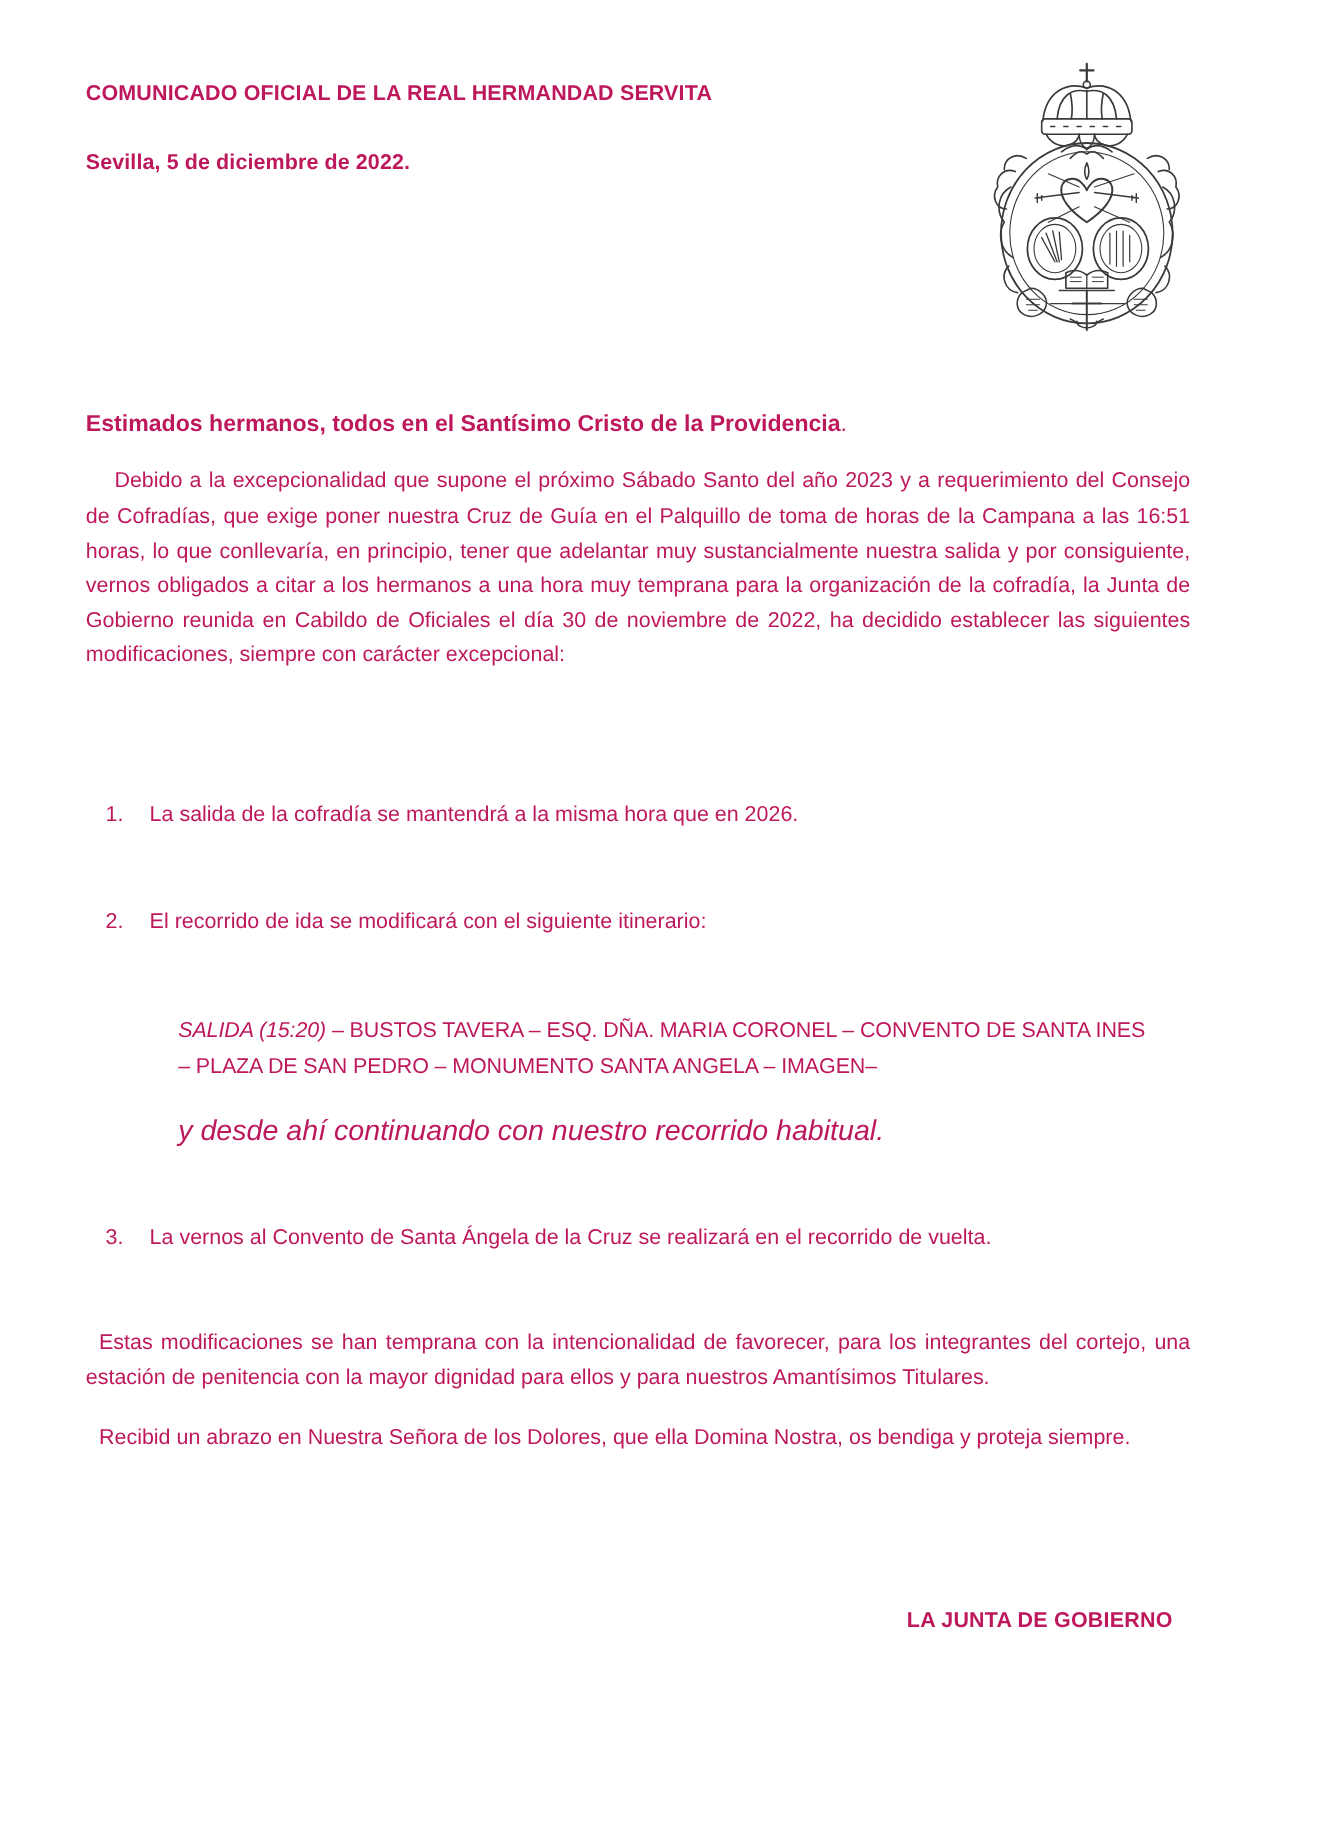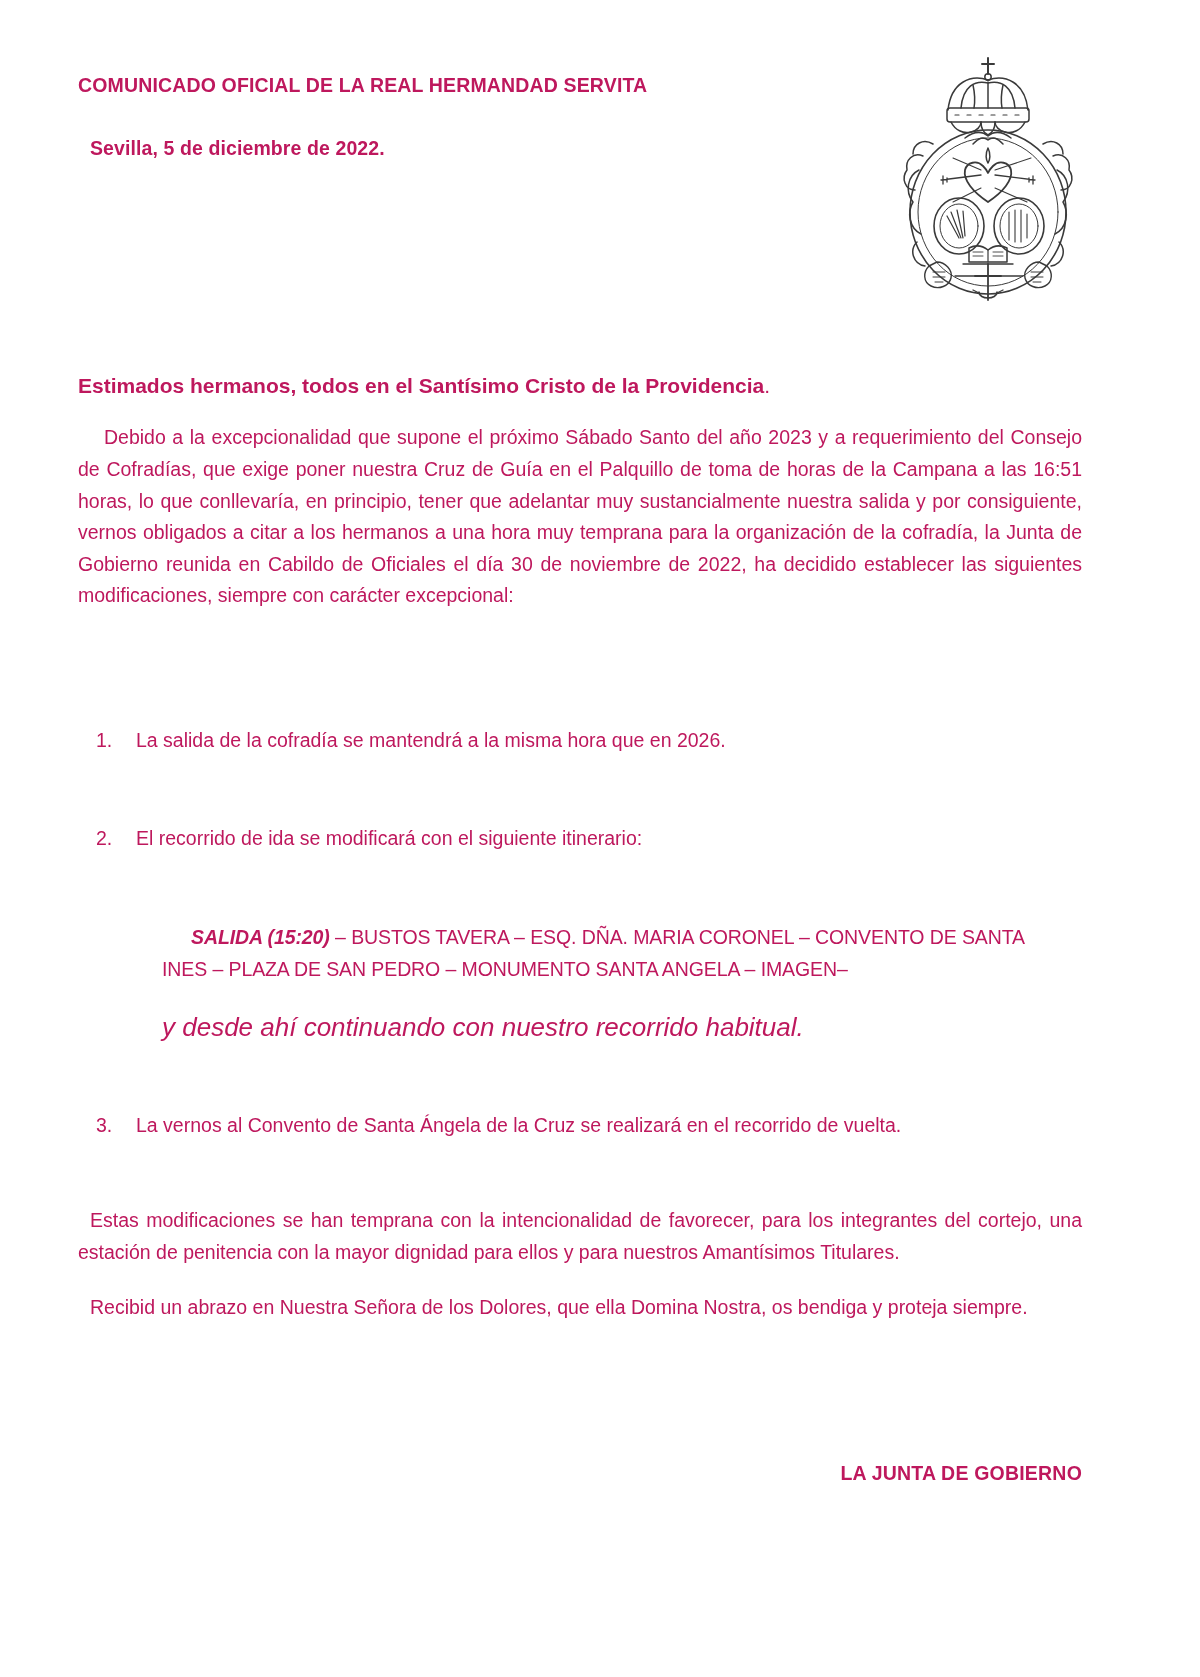--- a/index.html
+++ b/index.html
@@ -32,21 +32,21 @@
     letter-spacing: 0.15px;
     line-height: 1.2;
     margin: 0 0 40px 0;
     white-space: nowrap;
   }
   .doc-date {
     font-size: 19.5px;
     font-weight: bold;
     letter-spacing: 0.1px;
     line-height: 1.2;
-    margin: 12px;
+    margin: 0;
   }
 
   
   .emblem {
     position: absolute;
     left: 893px;
     top: 52px;
     width: 190px;
     height: 252px;
   }
@@ -99,23 +99,22 @@
   
   .itinerary {
     position: absolute;
     left: 162px;
     width: 880px;
     font-size: 19.5px;
     line-height: 1.62;
     letter-spacing: -0.1px;
   }
   .itinerary .salida {
-    font-weight: bold;
+    font-weight: normal;
     font-style: italic;
-    margin-left: 29px;
   }
   .itin-note {
     position: absolute;
     left: 162px;
     width: 880px;
     font-size: 26px;
     font-style: italic;
     line-height: 1.5;
   }
 
@@ -129,21 +128,21 @@
     font-size: 19.5px;
     line-height: 1.62;
     text-align: justify;
     margin: 0;
     text-indent: 12px;
   }
   .closing p + p { margin-top: 24px; }
 
   .signature {
     position: absolute;
-    right: 118px;
+    right: 134px;
     top: 1462px;
     font-size: 19.5px;
     font-weight: bold;
     letter-spacing: 0.2px;
     margin-left: 20px;
   }
 </style>
 </head>
 <body>
 

